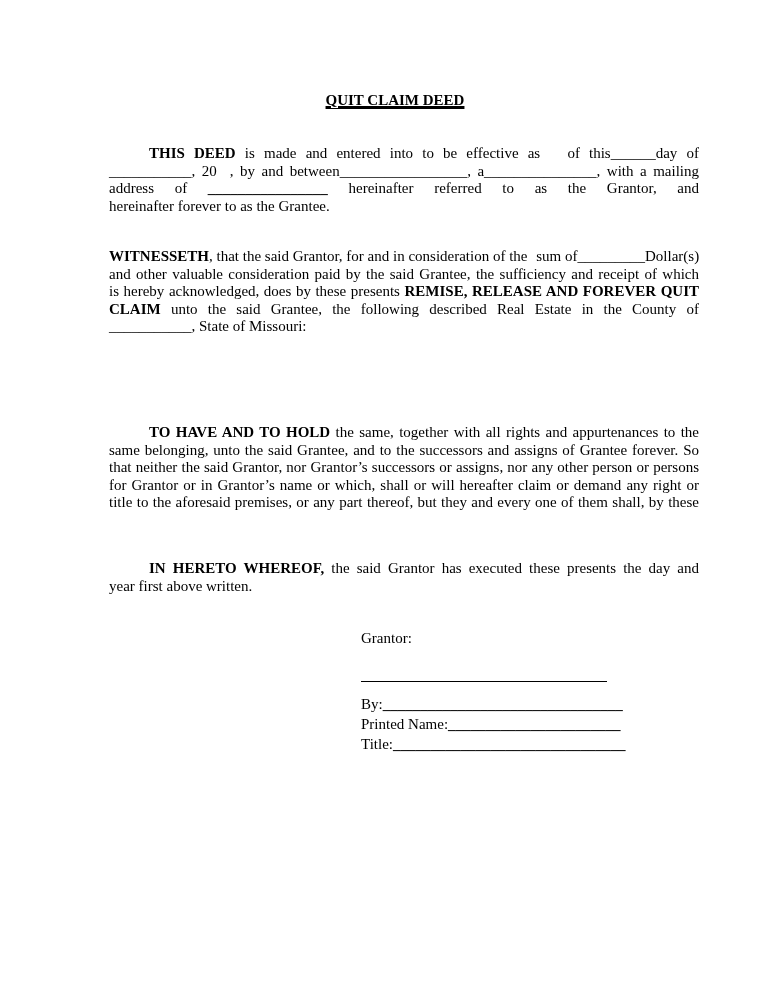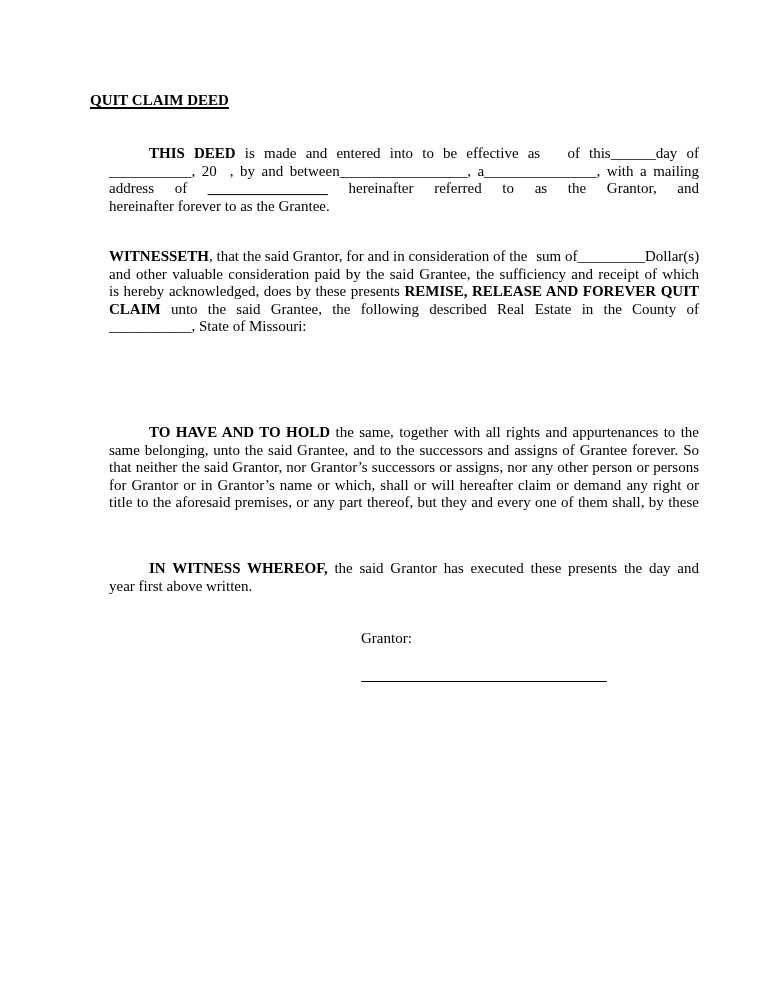--- a/index.html
+++ b/index.html
@@ -18,24 +18,25 @@
     overflow: hidden;
   }
   .block {
     position: absolute;
     left: 88px;
     width: 590px;
     margin-left: 21px;
   }
   .center-block {
     position: absolute;
-    left: 90px;
+    left: 100px;
     width: 590px;
-    text-align: left;
+    text-align: center;
     font-weight: bold;
+    text-decoration: underline;
   }
   .u {
     text-decoration: underline;
     text-decoration-thickness: 1.5px;
     text-underline-offset: 2px;
   }
   .line {
     height: 17.5px;
     line-height: 17.5px;
     white-space: nowrap;
@@ -108,20 +109,25 @@
 
   <div class="block" style="top:424px">
     <div class="line j ind"><b>TO HAVE AND TO HOLD</b><span> the same, together with all rights and appurtenances to the</span></div>
     <div class="line j">same belonging, unto the said Grantee, and to the successors and assigns of Grantee forever. So</div>
     <div class="line j">that neither the said Grantor, nor Grantor’s successors or assigns, nor any other person or persons</div>
     <div class="line j">for Grantor or in Grantor’s name or which, shall or will hereafter claim or demand any right or</div>
     <div class="line j">title to the aforesaid premises, or any part thereof, but they and every one of them shall, by these</div>
   </div>
 
   <div class="block" style="top:560px">
-    <div class="line j ind"><b>IN WITNESS WHEREOF,</b><span> the said Grantor has executed these presents the day and</span></div>
+    <div class="line j ind"><b>IN HERETO WHEREOF,</b><span> the said Grantor has executed these presents the day and</span></div>
     <div class="line">year first above written.</div>
   </div>
 
   <div class="sig-grantor">Grantor:</div>
   <div class="sig-rule"></div>
+  <div class="sig-rows">
+    <div class="sig-row"><span>By:</span><b>________________________________</b></div>
+    <div class="sig-row"><span>Printed Name:</span><b>_______________________</b></div>
+    <div class="sig-row"><span>Title:</span><b>_______________________________</b></div>
+  </div>
 
 </div>
 
 </body></html>

